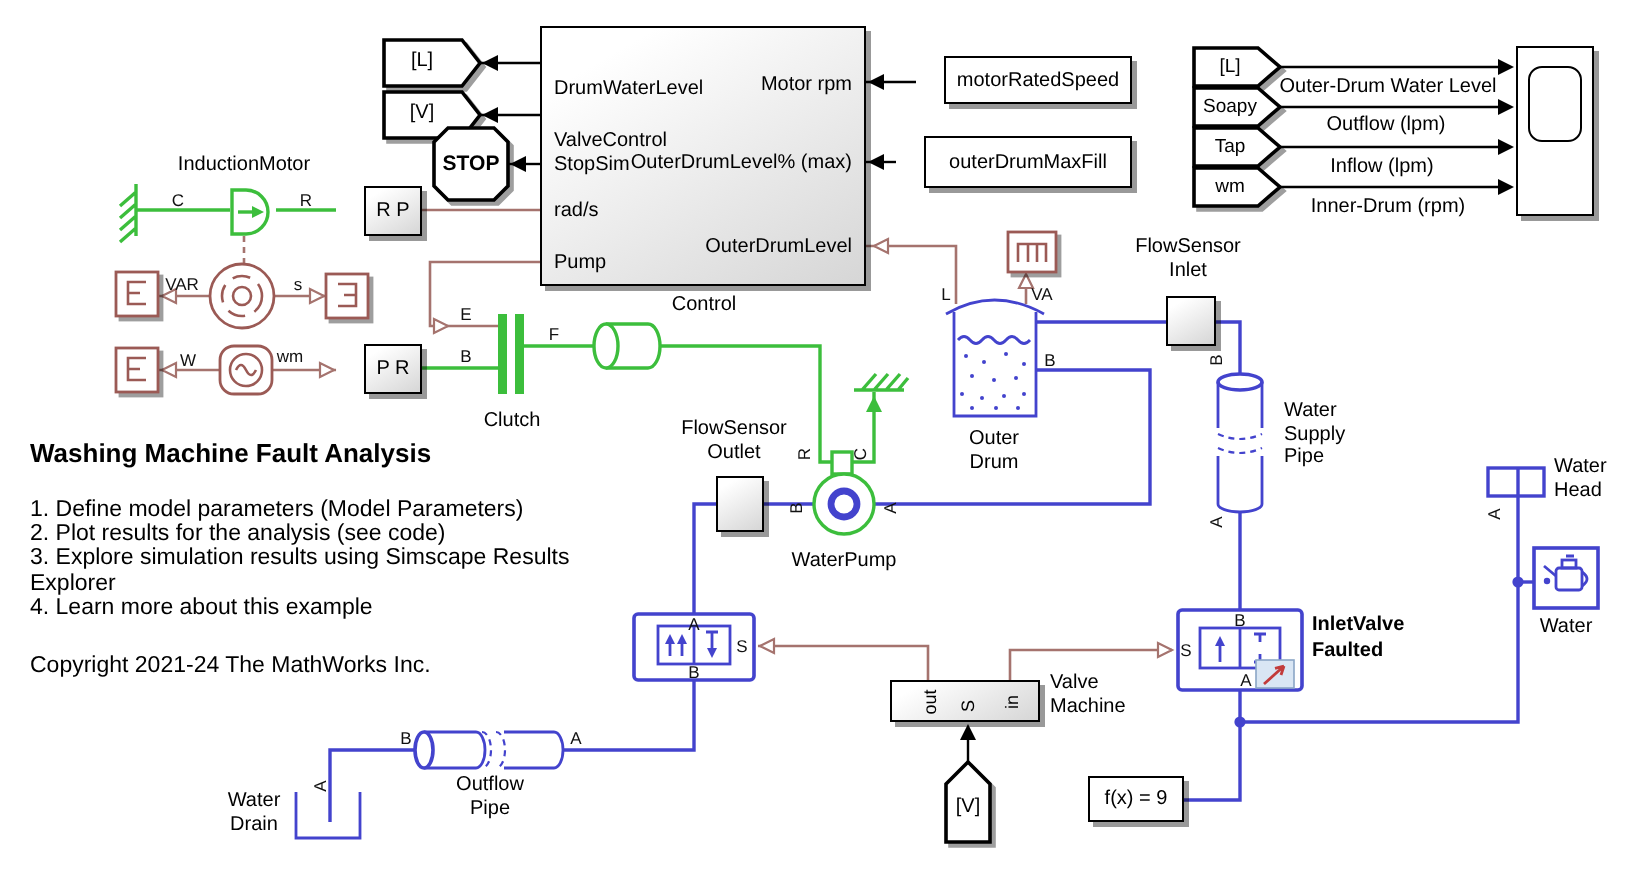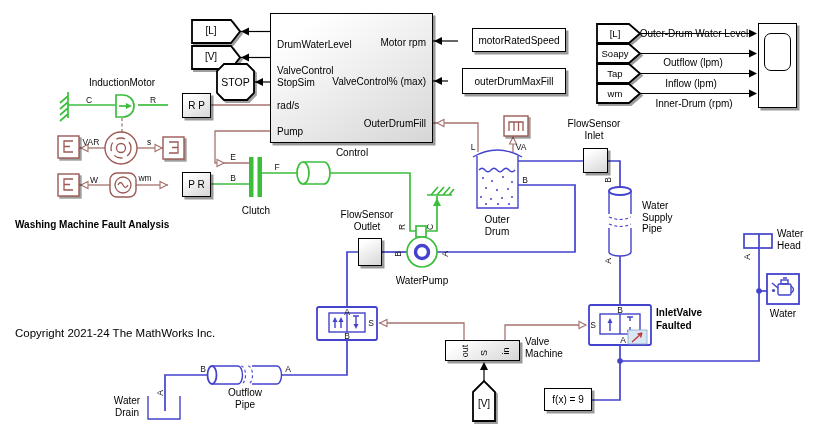--- a/index.html
+++ b/index.html
@@ -276,22 +276,22 @@
   </g>
 </svg>
 
 <div class="blk" style="left:270px;top:13px;width:163px;height:130px;">
   <div class="pl" style="top:25px;">DrumWaterLevel</div>
   <div class="pl" style="top:51px;">ValveControl</div>
   <div class="pl" style="top:63px;">StopSim</div>
   <div class="pl" style="top:86px;">rad/s</div>
   <div class="pl" style="top:112px;">Pump</div>
   <div class="pr" style="top:23px;">Motor rpm</div>
-  <div class="pr" style="top:62px;">ValveControl% (max)</div>
-  <div class="pr" style="top:104px;">OuterDrumFill</div>
+  <div class="pr" style="top:62px;">OuterDrumLevel% (max)</div>
+  <div class="pr" style="top:104px;">OuterDrumLevel</div>
 </div>
 <div class="cap" style="left:352px;top:147px;">Control</div>
 
 <div class="blk white flexc" style="left:458px;top:28px;width:94px;height:24px;font-size:10px;">
   <span>motorRatedSpeed</span>
 </div>
 <div class="blk white flexc" style="left:448px;top:68px;width:104px;height:26px;font-size:10px;">
   <span>outerDrumMaxFill</span>
 </div>
 
@@ -314,28 +314,28 @@
 <div class="blk white flexc" style="left:530px;top:388px;width:48px;height:23px;font-size:10px;">
   <span>f(x) = 9</span>
 </div>
 
 <div class="blk white" style="left:758px;top:23px;width:39px;height:85px;border-width:1.5px;">
   <div style="position:absolute;left:5px;top:9px;width:25px;height:36px;border:1.5px solid #000;border-radius:7px;"></div>
 </div>
 
 <div class="tagtxt" style="left:194px;top:25px;width:34px;">[L]</div>
 <div class="tagtxt" style="left:194px;top:51px;width:34px;">[V]</div>
-<div class="tagtxt" style="left:217px;top:76px;width:37px;font-size:10.5px;">STOP</div>
+<div class="tagtxt" style="left:217px;top:76px;width:37px;font-size:10.5px;font-weight:bold;">STOP</div>
 <div class="tagtxt" style="left:597px;top:28px;width:36px;font-size:9.5px;">[L]</div>
 <div class="tagtxt" style="left:597px;top:48px;width:36px;font-size:9.5px;">Soapy</div>
 <div class="tagtxt" style="left:597px;top:68px;width:36px;font-size:9.5px;">Tap</div>
 <div class="tagtxt" style="left:597px;top:88px;width:36px;font-size:9.5px;">wm</div>
 <div class="tagtxt" style="left:472px;top:398px;width:24px;">[V]</div>
 
-<div class="siglab" style="left:694px;top:28px;">Outer-Drum Water Level</div>
+<div class="siglab" style="left:694px;top:38px;">Outer-Drum Water Level</div>
 <div class="siglab" style="left:693px;top:57px;">Outflow (lpm)</div>
 <div class="siglab" style="left:691px;top:78px;">Inflow (lpm)</div>
 <div class="siglab" style="left:694px;top:98px;">Inner-Drum (rpm)</div>
 
 <div class="cap" style="left:122px;top:77px;">InductionMotor</div>
 <div class="cap" style="left:256px;top:205px;">Clutch</div>
 <div class="cap" style="left:367px;top:209px;">FlowSensor
 Outlet</div>
 <div class="cap" style="left:422px;top:275px;">WaterPump</div>
 <div class="cap" style="left:497px;top:214px;">Outer
@@ -350,21 +350,27 @@
 <div class="cap" style="left:783px;top:308px;">Water</div>
 <div class="capL bold" style="left:656px;top:307px;">InletValve
 Faulted</div>
 <div class="capL" style="left:525px;top:336px;">Valve
 Machine</div>
 <div class="cap" style="left:245px;top:387px;">Outflow
 Pipe</div>
 <div class="cap" style="left:127px;top:395px;">Water
 Drain</div>
 
-<div class="txt" style="left:15px;top:219px;font-size:10px;font-weight:bold;">Washing Machine Fault Analysis</div>
+<div class="txt" style="left:15px;top:219px;font-size:13px;font-weight:bold;">Washing Machine Fault Analysis</div>
+<div class="steps" style="position:absolute;left:15px;top:249px;width:292px;font-size:11.5px;line-height:12.2px;">
+  <div>1. Define model parameters (Model Parameters)</div>
+  <div>2. Plot results for the analysis (see code)</div>
+  <div>3. Explore simulation results using Simscape Results Explorer</div>
+  <div>4. Learn more about this example</div>
+</div>
 <div class="txt" style="left:15px;top:327px;font-size:11.5px;">Copyright 2021-24 The MathWorks Inc.</div>
 
 <div id="ports">
       <span class="port" style="left: 89px; top: 100px;">C</span>
       <span class="port" style="left: 153px; top: 100px;">R</span>
       <span class="port" style="left: 91px; top: 142px;">VAR</span>
       <span class="port" style="left: 149px; top: 142px;">s</span>
       <span class="port" style="left: 94px; top: 180px;">W</span>
       <span class="port" style="left: 145px; top: 178px;">wm</span>
       <span class="port" style="left: 233px; top: 157px;">E</span>

